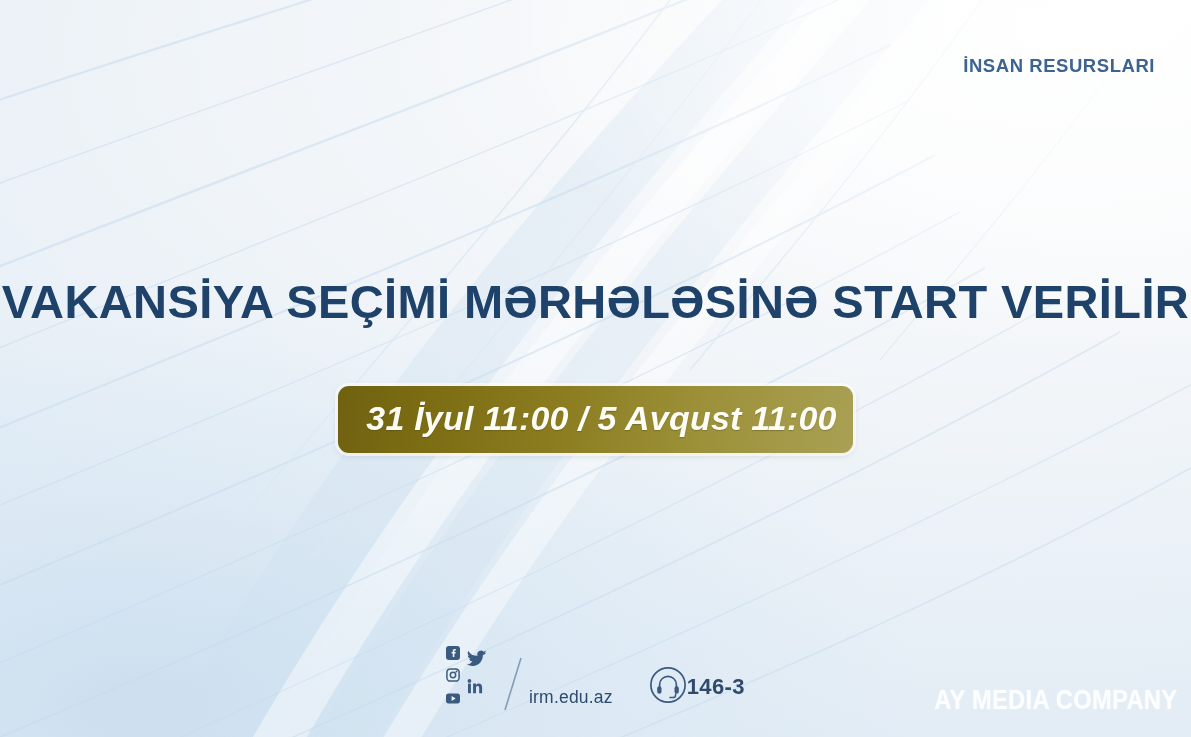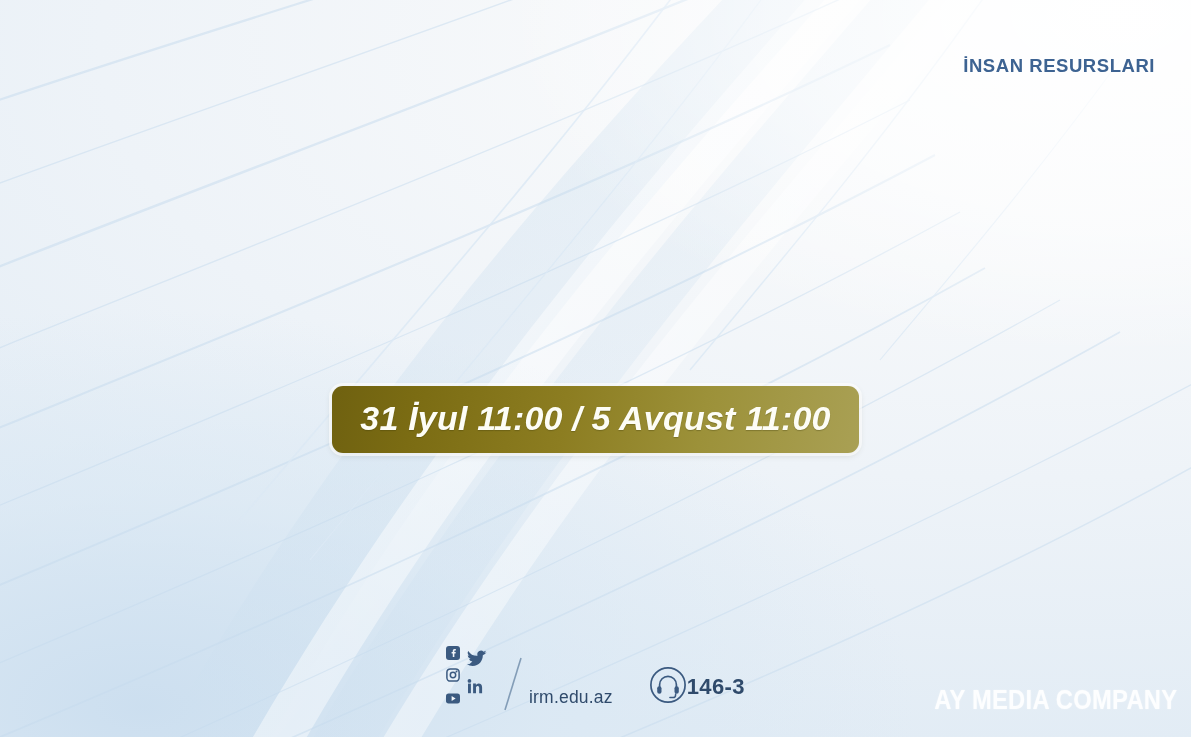--- a/index.html
+++ b/index.html
@@ -67,21 +67,21 @@
   }
 
   
   .badge-wrap{
     position:absolute;
     top:386px; left:0; width:1191px;
     display:flex; justify-content:center;
   }
   .badge{
     position:relative;
-    padding:13px 28px 15px 28px;
+    padding:13px 16px 15px 28px;
     border-radius:11px;
     background:linear-gradient(100deg,#6f6110 0%,#7b6c13 16%,#8c7d21 44%,#9c9139 70%,#a9a054 100%);
     box-shadow:0 0 0 3px rgba(255,255,255,.62), 0 2px 7px rgba(60,60,30,.18);
   }
   .badge-text{
     display:block;
     color:#fdfdf6;
     font-weight:bold;
     font-style:italic;
     font-size:34px;
@@ -200,20 +200,21 @@
       <path d="M 1120 60 C 1040 170 960 265 880 360" stroke-width="1.1"></path>
     </g>
   </svg>
 
   <div class="bg-wash2"></div>
 
   <div class="logo">
     <span class="logo-l1">İNSAN RESURSLARI</span>
   </div>
 
+  <div class="headline">VAKANSİYA SEÇİMİ MƏRHƏLƏSİNƏ START VERİLİR</div>
 
   <div class="badge-wrap">
     <div class="badge">
       <span class="badge-text">31 İyul 11:00 / 5 Avqust 11:00</span>
     </div>
   </div>
 
   <div class="footer">
 
     <div class="social">

